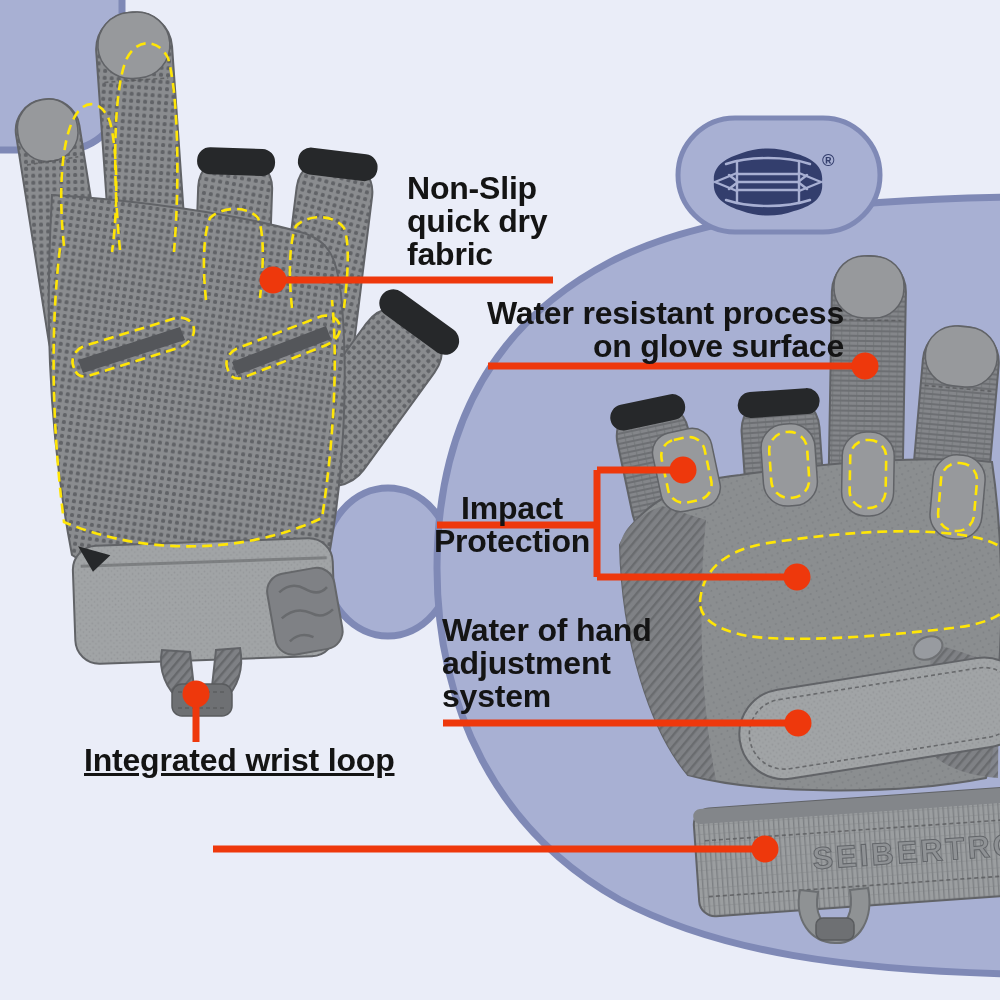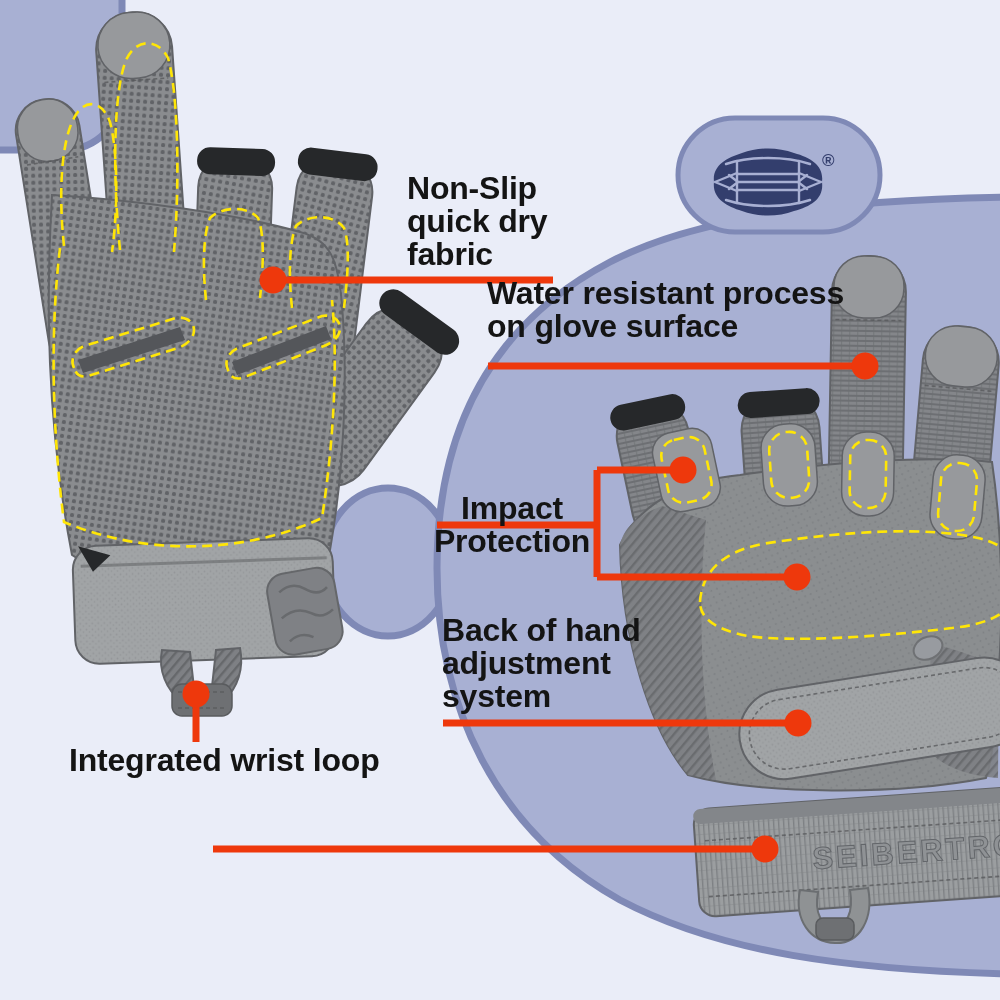--- a/index.html
+++ b/index.html
@@ -263,26 +263,26 @@
     <circle class="accent-dot" cx="798" cy="723" r="13.5"></circle>
     <circle class="accent-dot" cx="196" cy="694" r="13.5"></circle>
     <circle class="accent-dot" cx="765" cy="849" r="13.5"></circle>
   </g>
 </svg>
 
 <div class="callout-label" style="left:407px;top:172px;">Non-Slip
 quick dry
 fabric</div>
 
-<div class="callout-label" style="left:487px;top:277px;">Water resistant process
+<div class="callout-label" style="left:487px;top:297px;text-align:right;">Water resistant process
 on glove surface</div>
 
 <div class="callout-label centered" style="left:428px;top:456px;width:168px;">Impact
 Protection</div>
 
-<div class="callout-label" style="left:442px;top:614px;">Back of hand
+<div class="callout-label" style="left:442px;top:614px;">Water of hand
 adjustment
 system</div>
 
-<div class="callout-label" style="left:69px;top:744px;">Integrated wrist loop</div>
+<div class="callout-label" style="left:84px;top:744px;text-decoration:underline;">Integrated wrist loop</div>
 
 
 </div>
 
 </body></html>

